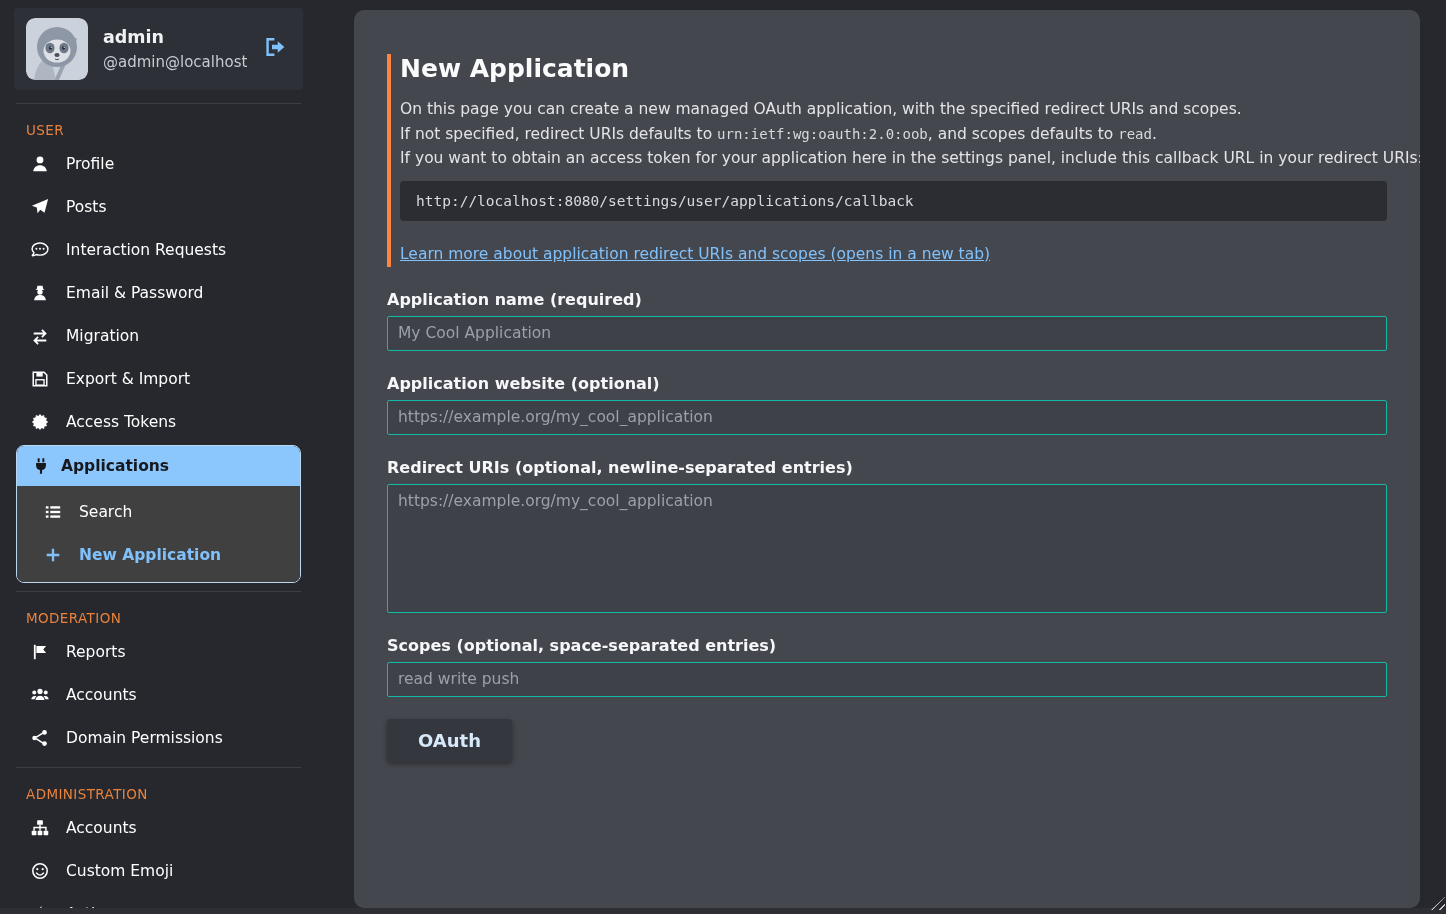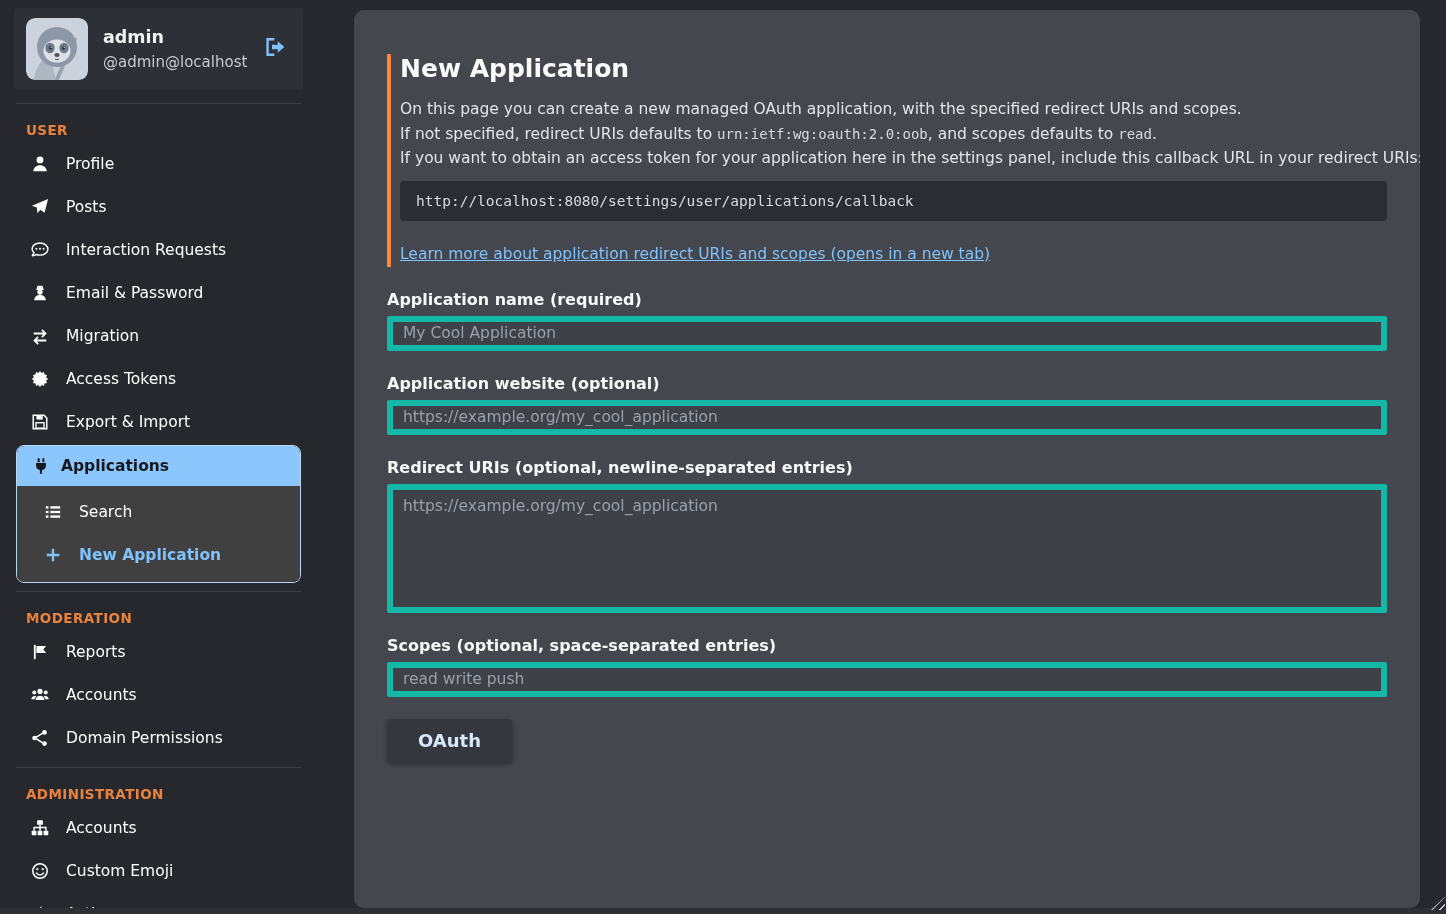--- a/index.html
+++ b/index.html
@@ -21,21 +21,21 @@
     cursor: pointer;
   }
   .avatar { width: 62px; height: 62px; border-radius: 8px; overflow: hidden; flex: 0 0 auto; }
   .user-info { min-width: 0; flex: 1; }
   .user-name { font-weight: bold; font-size: 17.5px; margin-bottom: 6px; }
   .user-handle { font-size: 15px; color: #c6cad1; white-space: nowrap; overflow: hidden; }
   .logout { color: #80c1fb; flex: 0 0 auto; padding-right: 4px; cursor: pointer; }
   .logout svg { width: 24px; height: 24px; fill: currentColor; }
   .side-divider { border-top: 1px solid #3b3e45; margin: 13px 16px 0 16px; }
   .section-header {
-    color: #e8823c; font-weight: bold; font-size: 13.5px;
+    color: #e8823c; font-weight: normal; font-size: 13.5px;
     letter-spacing: 0.4px; padding: 18px 0 4px 26px;
   }
   .nav-item {
     display: flex; align-items: center; gap: 16px;
     margin: 0 18px; padding: 11.5px 8px 11.5px 12px;
     color: #ffffff; font-size: 15.5px; cursor: pointer;
     text-decoration: none; border-radius: 4px;
   }
   .nav-icon { width: 20px; height: 20px; flex: 0 0 auto; display: flex; align-items: center; justify-content: center; }
   .nav-icon svg { width: 18px; height: 18px; fill: currentColor; }
@@ -83,21 +83,21 @@
     color: #80c1fb; font-size: 15.5px; text-decoration: underline;
   }
   .form { margin-top: 6px; }
   .field-label {
     display: block; font-weight: bold; font-size: 16px;
     color: #f6f7f9; margin: 23px 0 7px 0;
   }
   .text-input, .text-area {
     width: 100%; display: block;
     background: #3f4149;
-    border: 6px solid #14b8a6;
+    border: 1px solid #14b8a6;
     border-radius: 2px;
     color: #ecedef;
     font-family: "DejaVu Sans", sans-serif;
     font-size: 15.5px;
     padding: 7px 10px;
     outline: none;
   }
   .text-input { height: 35px; }
   .text-area { height: 129px; resize: none; }
   .text-input::placeholder, .text-area::placeholder { color: #9aa0a9; opacity: 1; }
@@ -205,34 +205,34 @@
         <svg viewBox="0 0 20 20">
           <path d="M3 6.1h10.6L11.4 3.9 12.8 2.5 17.5 7.2 12.8 11.9 11.4 10.5 13.6 8.3H3z"></path>
           <path d="M17 13.9H6.4l2.2-2.2-1.4-1.4-4.7 4.7 4.7 4.7 1.4-1.4-2.2-2.2H17z"></path>
         </svg>
       </span>
     <span>Migration</span>
   </a>
   <a class="nav-item">
     <span class="nav-icon">
         <svg viewBox="0 0 20 20">
-          <path d="M19 10 16.76 11.81 17.79 14.5 14.95 14.95 14.5 17.79 11.81 16.76 10 19 8.19 16.76 5.5 17.79 5.05 14.95 2.21 14.5 3.24 11.81 1 10 3.24 8.19 2.21 5.5 5.05 5.05 5.5 2.21 8.19 3.24 10 1 11.81 3.24 14.5 2.21 14.95 5.05 17.79 5.5 16.76 8.19z"></path>
-        </svg>
-      </span>
-    <span>Access Tokens</span>
-  </a>
-  <a class="nav-item">
-    <span class="nav-icon">
-        <svg viewBox="0 0 20 20">
           <path d="M2.5 2.5h12l3 3v12h-15z" fill="none" stroke="currentColor" stroke-width="1.7"></path>
           <rect x="6" y="3" width="7" height="4.3"></rect>
           <rect x="5.5" y="10.8" width="9" height="6" fill="none" stroke="currentColor" stroke-width="1.5"></rect>
         </svg>
       </span>
     <span>Export &amp; Import</span>
+  </a>
+  <a class="nav-item">
+    <span class="nav-icon">
+        <svg viewBox="0 0 20 20">
+          <path d="M19 10 16.76 11.81 17.79 14.5 14.95 14.95 14.5 17.79 11.81 16.76 10 19 8.19 16.76 5.5 17.79 5.05 14.95 2.21 14.5 3.24 11.81 1 10 3.24 8.19 2.21 5.5 5.05 5.05 5.5 2.21 8.19 3.24 10 1 11.81 3.24 14.5 2.21 14.95 5.05 17.79 5.5 16.76 8.19z"></path>
+        </svg>
+      </span>
+    <span>Access Tokens</span>
   </a>
 
   <div class="apps-block">
     <div class="apps-header">
       <span class="nav-icon">
           <svg viewBox="0 0 20 20">
             <path d="M6.3 1.5h2.2v4.2H6.3zM11.5 1.5h2.2v4.2h-2.2zM4.5 6.8h11v2.4a5.5 5.5 0 0 1-4.3 5.37V18.5H8.8v-3.93A5.5 5.5 0 0 1 4.5 9.2z"></path>
           </svg>
         </span>
       <span>Applications</span>

